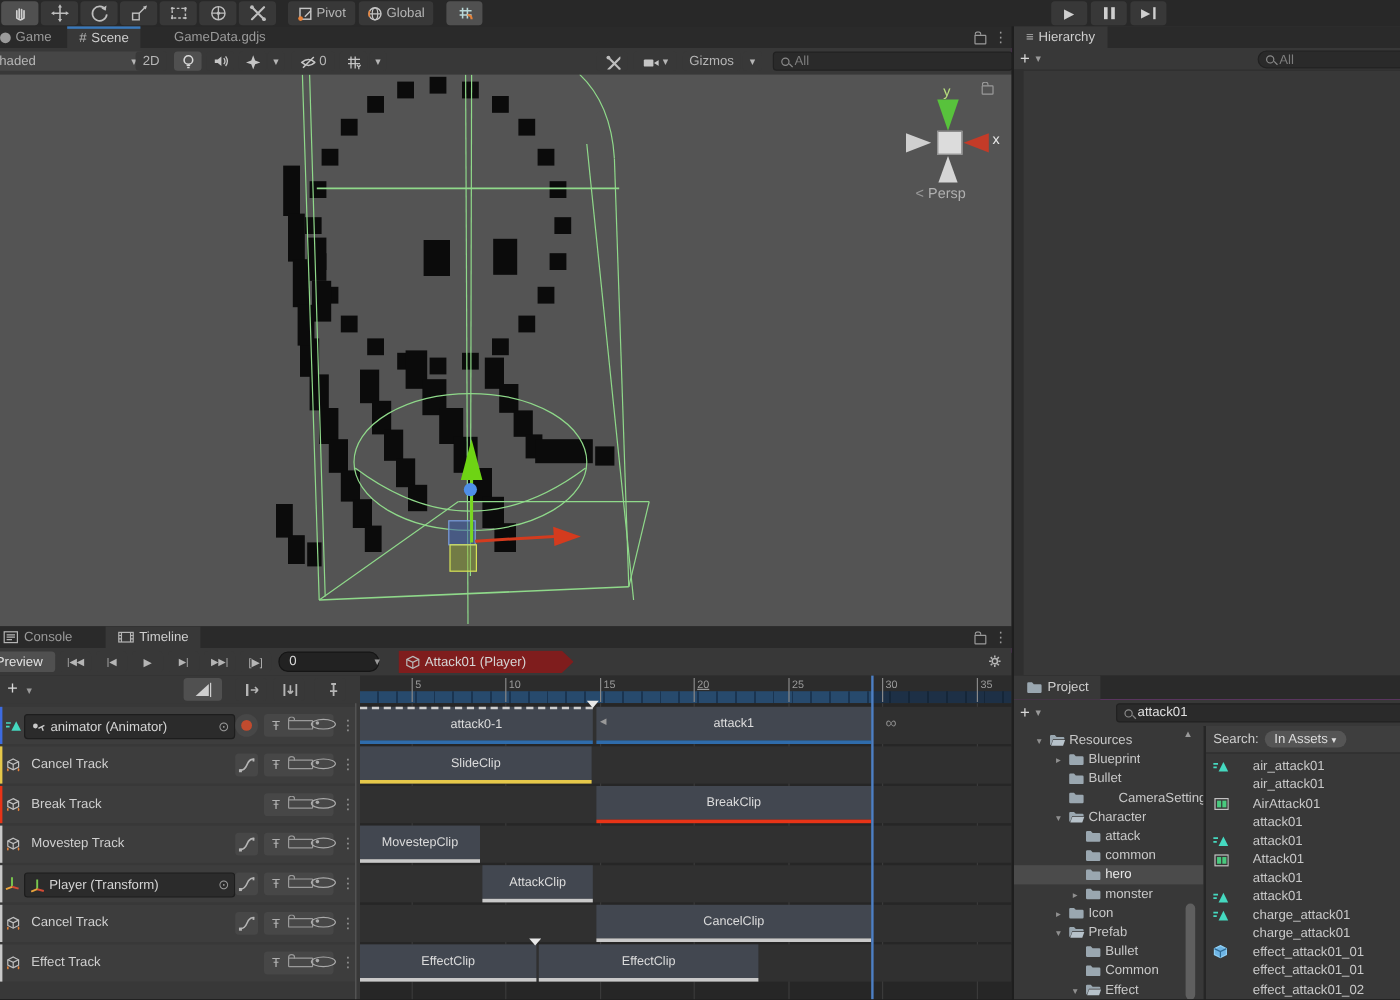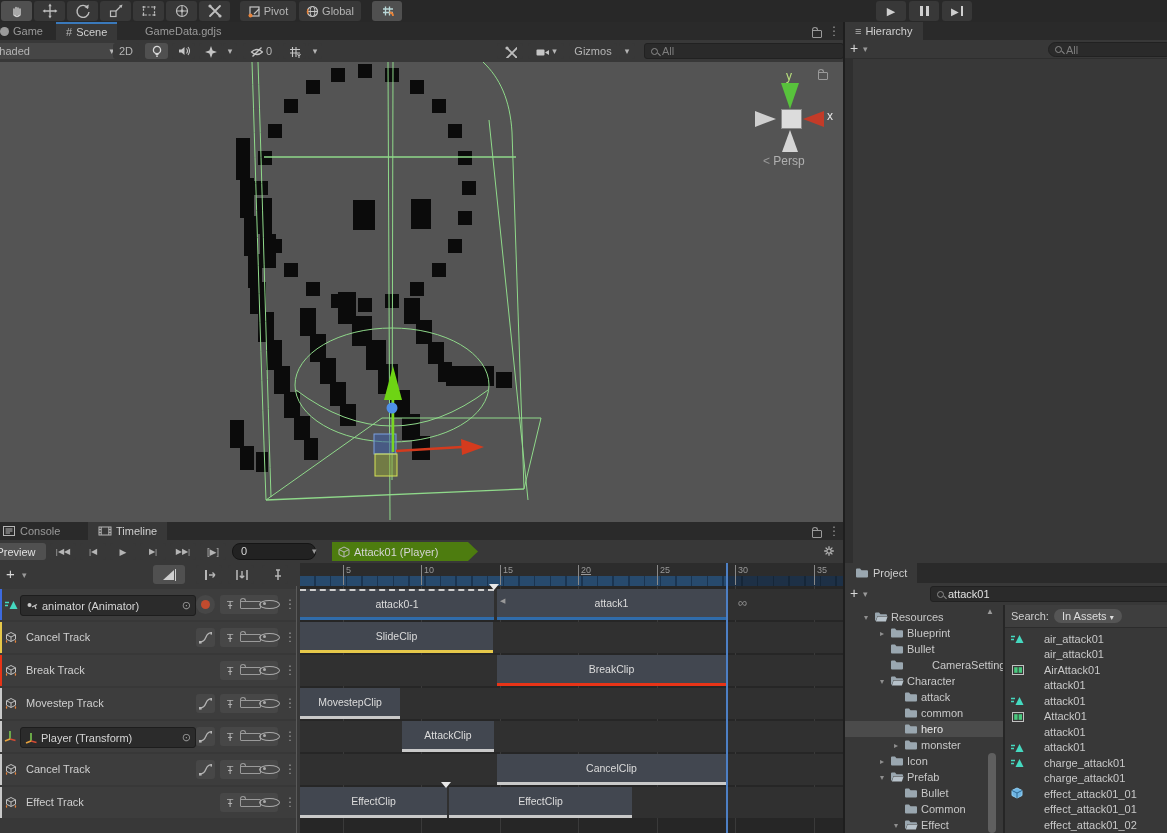--- a/index.html
+++ b/index.html
@@ -499,21 +499,21 @@
           <span>▶|</span>
         </div>
     <div class="btn abs" style="left:170px;top:3px;width:26px;height:17px;font-size:8px;">
           <span>▶▶|</span>
         </div>
     <div class="btn abs" style="left:200px;top:3px;width:26px;height:17px;font-size:9px;">
           <span>[▶]</span>
         </div>
     <div class="abs" style="left:232px;top:3px;width:74px;height:15px;background:#222;border:1px solid #151515;border-radius:8px;color:#d8d8d8;padding-left:8px;line-height:15px;"><span>0</span></div>
     <div class="abs" style="left:312px;top:6px;color:#9a9a9a;font-size:9px;"><span>▾</span></div>
-    <div class="abs" style="left:332px;top:2px;width:140px;height:19px;background:#4d7c0f;clip-path:polygon(0 0,calc(100% - 10px) 0,100% 50%,calc(100% - 10px) 100%,0 100%);display:flex;align-items:center;gap:4px;padding-left:6px;color:#d5d5d5;">
+    <div class="abs" style="left:332px;top:2px;width:140px;height:19px;background:#7f1d1d;clip-path:polygon(0 0,calc(100% - 10px) 0,100% 50%,calc(100% - 10px) 100%,0 100%);display:flex;align-items:center;gap:4px;padding-left:6px;color:#d5d5d5;">
       <svg width="12" height="12">
             <use href="#cube"></use>
           </svg>
       <span>Attack01 (Player)</span>
     </div>
     <div class="abs" style="left:822px;top:4px;">
           <svg width="14" height="14">
             <use href="#gear"></use>
           </svg>
         </div>

